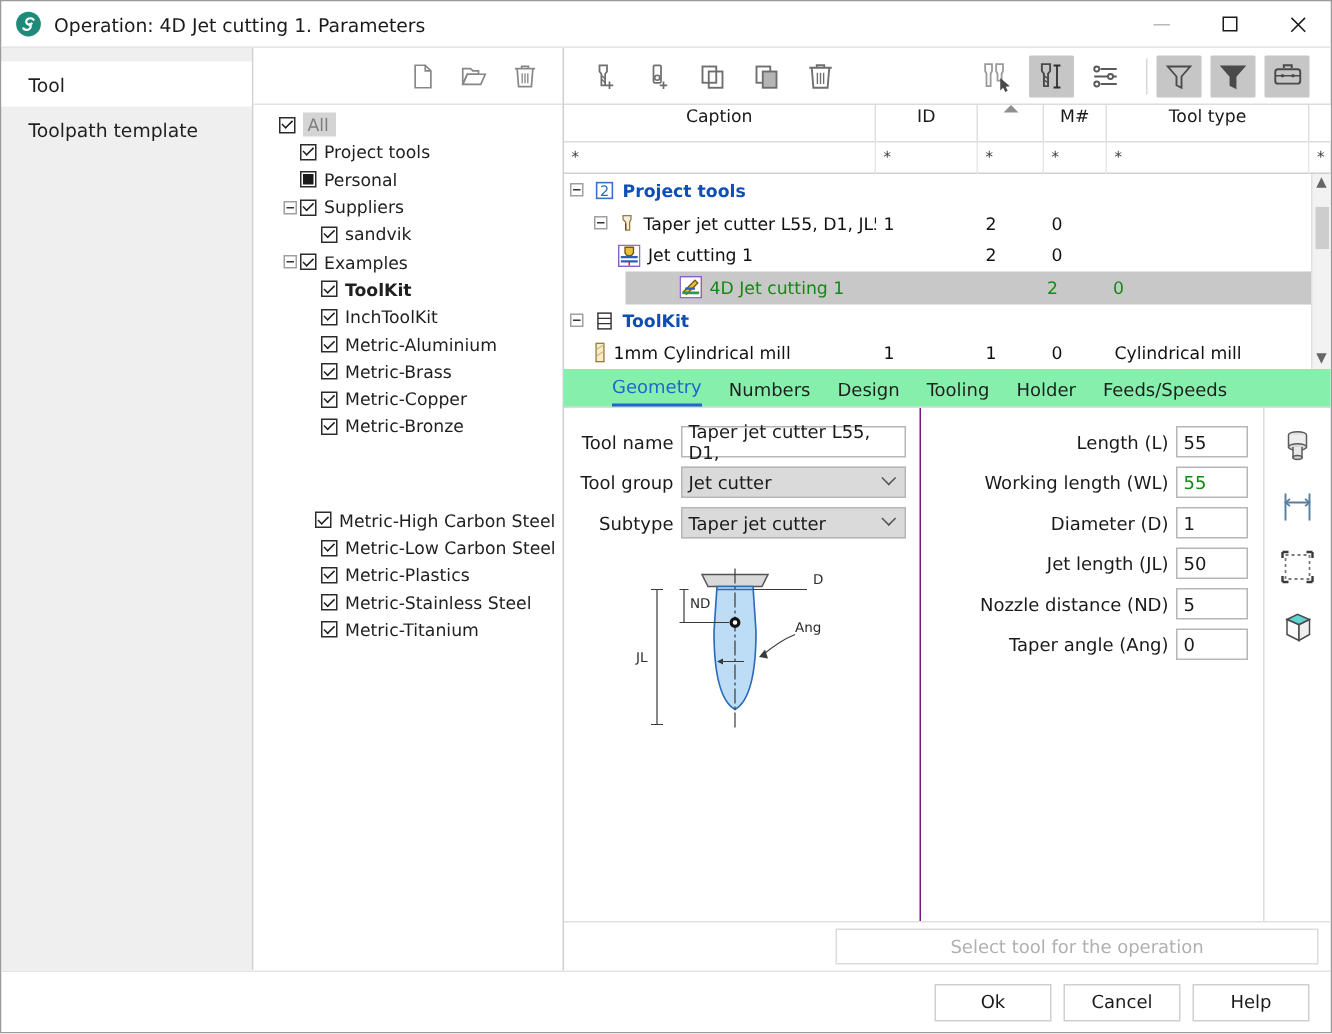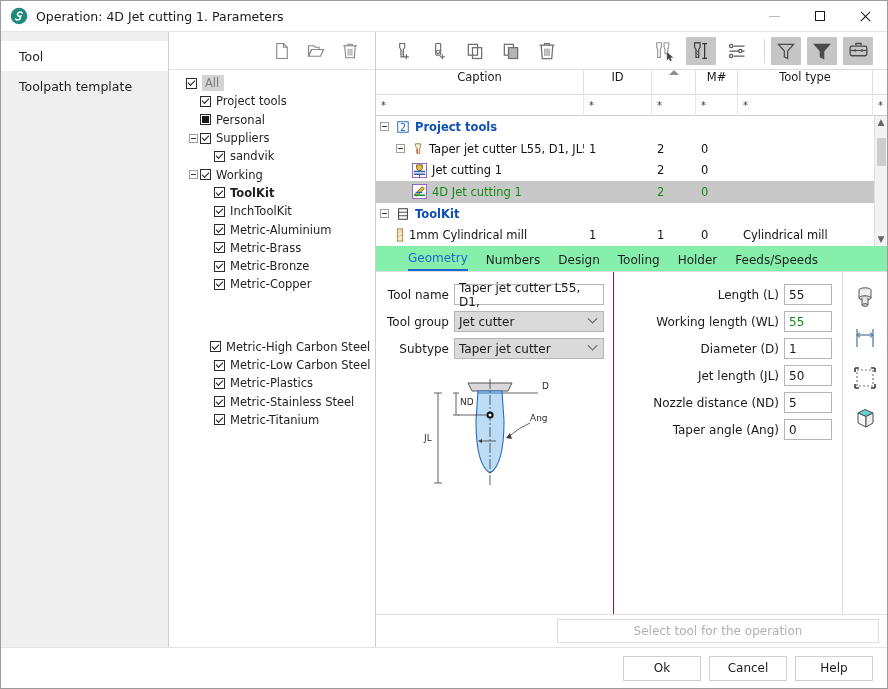--- a/index.html
+++ b/index.html
@@ -146,21 +146,21 @@
   .c-tt  { flex:1; }
   .c-end { width:14px;  flex:0 0 14px; border-right:none; }
   .sort-arrow {
     width:0;height:0;border-left:5px solid transparent;border-right:5px solid transparent;
     border-bottom:5px solid #8f8f8f;
   }
 
   .grid-body { flex:0 0 130px; height:130px; overflow:hidden; position:relative; display:flex; }
   .grid-rows { flex:1; min-width:0; }
   .grow { display:flex; height:21.7px; align-items:center; font-size:11.5px; }
-  .grow.sel { background:#c8c8c8; }
+  .grow.sel { background:#c8c8c8;margin-left:41px; }
   .grow.group { }
   .gcell { display:flex; align-items:center; height:100%; }
   .gcell.num { padding-left:5px; }
   .gname { display:flex; align-items:center; gap:5px; white-space:nowrap; overflow:hidden; }
   .grp-txt { color:#0d4fb5; font-weight:bold; font-size:11.5px; }
   .green { color:#138a13; }
   .vscroll {
     width: 13px; flex:0 0 13px; background:#f2f2f2; border-left:1px solid #e0e0e0;
     display:flex; flex-direction:column; align-items:center; justify-content:space-between;
     padding: 2px 0;
@@ -316,21 +316,21 @@
             <div class="tw">
               <span class="expander empty"></span>
               <span class="cbox checked"></span>
               <span class="tlabel">sandvik</span>
             </div>
           </div>
           <div class="trow" style="padding-left: 20px;">
             <div class="tw">
               <span class="expander"></span>
               <span class="cbox checked"></span>
-              <span class="tlabel">Working</span>
+              <span class="tlabel">Examples</span>
             </div>
           </div>
           <div class="trow" style="padding-left: 34px;">
             <div class="tw">
               <span class="expander empty"></span>
               <span class="cbox checked"></span>
               <span class="tlabel bold">ToolKit</span>
             </div>
           </div>
           <div class="trow" style="padding-left: 34px;">
@@ -351,28 +351,28 @@
             <div class="tw">
               <span class="expander empty"></span>
               <span class="cbox checked"></span>
               <span class="tlabel">Metric-Brass</span>
             </div>
           </div>
           <div class="trow" style="padding-left: 34px;">
             <div class="tw">
               <span class="expander empty"></span>
               <span class="cbox checked"></span>
+              <span class="tlabel">Metric-Copper</span>
+            </div>
+          </div>
+          <div class="trow" style="padding-left: 34px;">
+            <div class="tw">
+              <span class="expander empty"></span>
+              <span class="cbox checked"></span>
               <span class="tlabel">Metric-Bronze</span>
-            </div>
-          </div>
-          <div class="trow" style="padding-left: 34px;">
-            <div class="tw">
-              <span class="expander empty"></span>
-              <span class="cbox checked"></span>
-              <span class="tlabel">Metric-Copper</span>
             </div>
           </div>
           <div class="trow" style="padding-left: 30px; margin-top: 44px;">
             <div class="tw">
               <span class="expander empty"></span>
               <span class="cbox checked"></span>
               <span class="tlabel">Metric-High Carbon Steel</span>
             </div>
           </div>
           <div class="trow" style="padding-left: 34px;">

